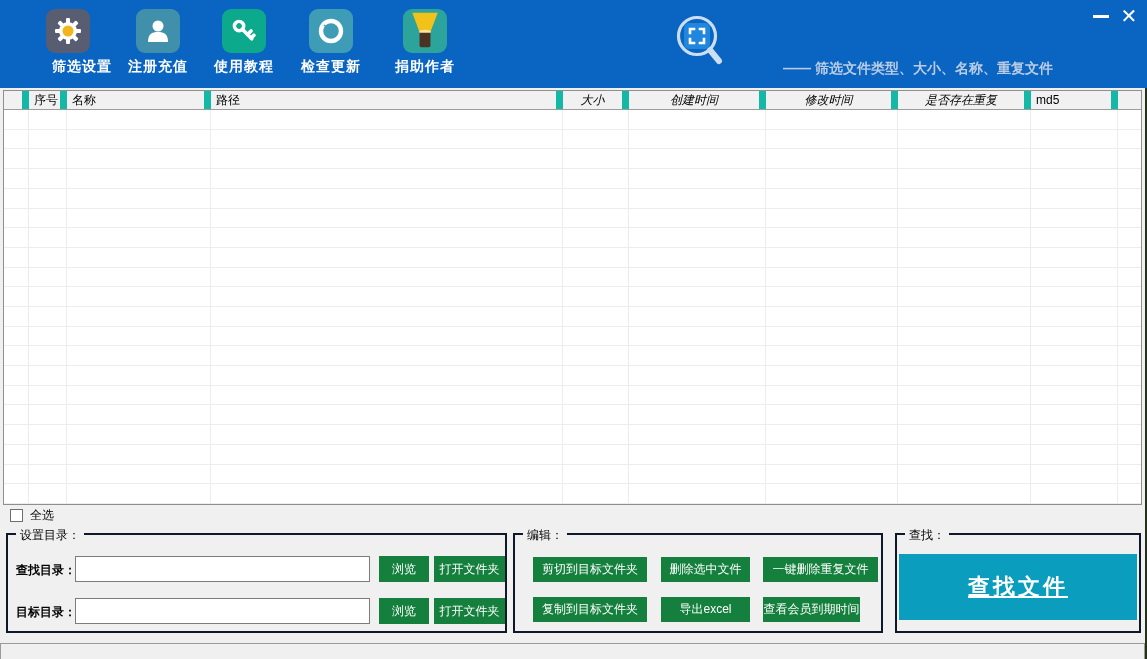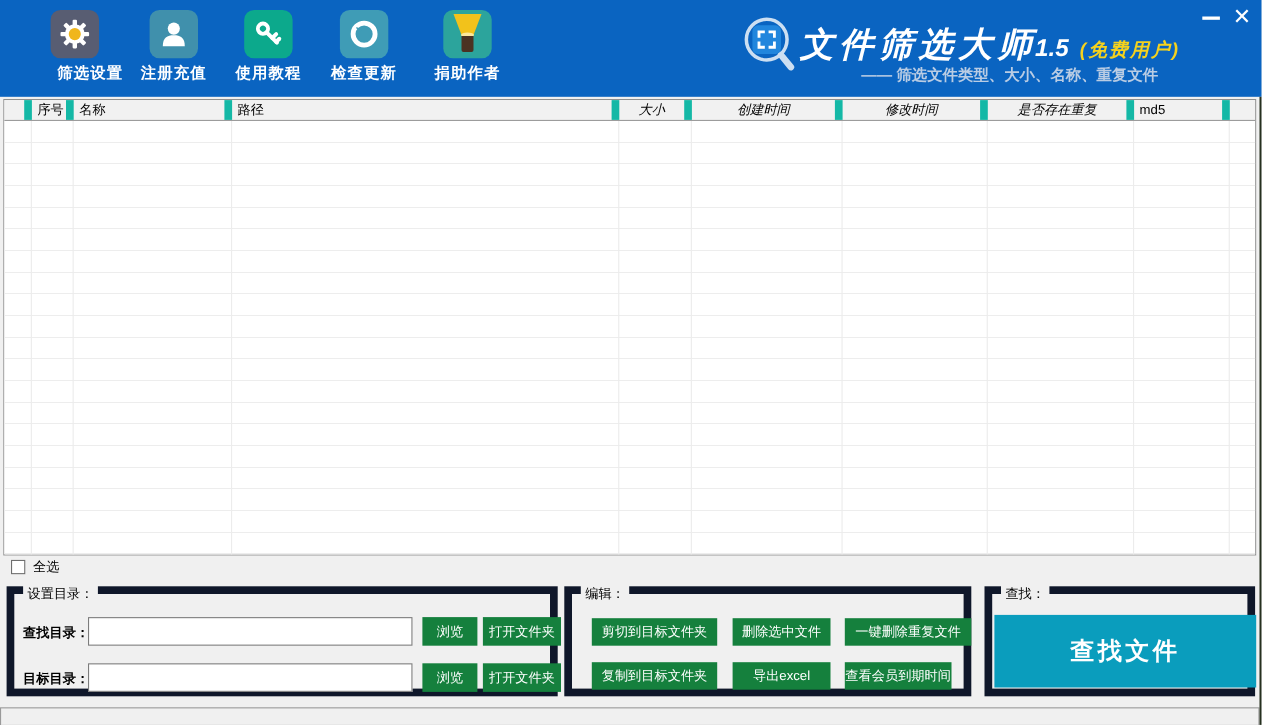--- a/index.html
+++ b/index.html
@@ -31,33 +31,33 @@
   .th.center { text-align:center;font-style:italic; }
   .tbody { position:absolute; left:0; top:19px; width:1137px; height:394px; background:#fff;
            background-image:repeating-linear-gradient(to bottom, transparent 0px, transparent 18.7px, #ededed 18.7px, #ededed 19.7px); }
   .vline { position:absolute; top:0; bottom:0; width:1px; background:#ececec; }
 
   
   .checkrow { position:absolute; left:10px; top:507px; display:flex; align-items:center; cursor:pointer; }
   .checkbox { width:13px; height:13px; background:#fff; border:1px solid #6e6e6e; }
   .checklabel { margin-left:7px; font-size:12px; color:#000; }
 
-  .group { position:absolute; border:7px solid #0f172a; }
+  .group { position:absolute; border:2px solid #0f172a; }
   .group-label { position:absolute; top:-8px; left:8px; background:#f0f0f0; padding:0 4px; font-size:12px; color:#000; white-space:nowrap; }
 
   .fieldlabel { position:absolute; font-size:12px; font-weight:bold; color:#000; white-space:nowrap; }
   .textinput { position:absolute; height:26px; border:1px solid #7c7c7c; background:#fff; font-size:12px; padding:0 5px; outline:none; }
 
   .btn-blue { position:absolute; height:26px; background:#15803d; color:#fff; font-size:12px; border:none;
               display:flex; align-items:center; justify-content:center; cursor:pointer; white-space:nowrap;
               font-family:"Liberation Sans","DejaVu Sans",sans-serif; }
   .btn-find { position:absolute; left:2px; top:19px; width:238px; height:66px; background:#0a9dbd; color:#fff;
               font-size:22px; font-weight:bold; letter-spacing:3px; border:none; cursor:pointer;
               display:flex; align-items:center; justify-content:center;
-              font-family:"Liberation Sans","DejaVu Sans",sans-serif; }
+              font-family:"Liberation Sans","DejaVu Sans",sans-serif;text-decoration:underline; }
 
   .statusbar { position:absolute; left:0px; top:643px; width:1145px; height:17px; background:#f0f0f0; border:1px solid #9a9a9a; }
   .desktop-edge { position:absolute; left:1145px; top:88px; width:2px; height:571px; background:#26301f; }
 </style>
 </head>
 <body>
 
 <div id="app">
 
   <div class="titlebar">
@@ -129,23 +129,20 @@
         <line x1="38" y1="39" x2="47" y2="50" stroke="#ccdff2" stroke-width="6" stroke-linecap="round"></line>
         <rect x="12" y="12" width="26" height="26" rx="5" fill="#2186dd"></rect>
         <g stroke="#fff" stroke-width="2.6" fill="none" stroke-linecap="square">
           <path d="M18,22 v-4 h4"></path>
           <path d="M28,18 h4 v4"></path>
           <path d="M32,28 v4 h-4"></path>
           <path d="M22,32 h-4 v-4"></path>
         </g>
       </svg>
     </div>
-    <div class="brand-title">
-      <span class="title-cn">文件筛选大师</span><span class="title-ver">1.5</span><span class="title-badge">(免费用户)</span>
-    </div>
     <div class="brand-sub">—— 筛选文件类型、大小、名称、重复文件</div>
 
     <div class="win-btn" style="left:1085px;">
       <div class="min-glyph"></div>
     </div>
     <div class="win-btn" style="left:1113px;">
       <div class="close-glyph">✕</div>
     </div>
   </div>
 

